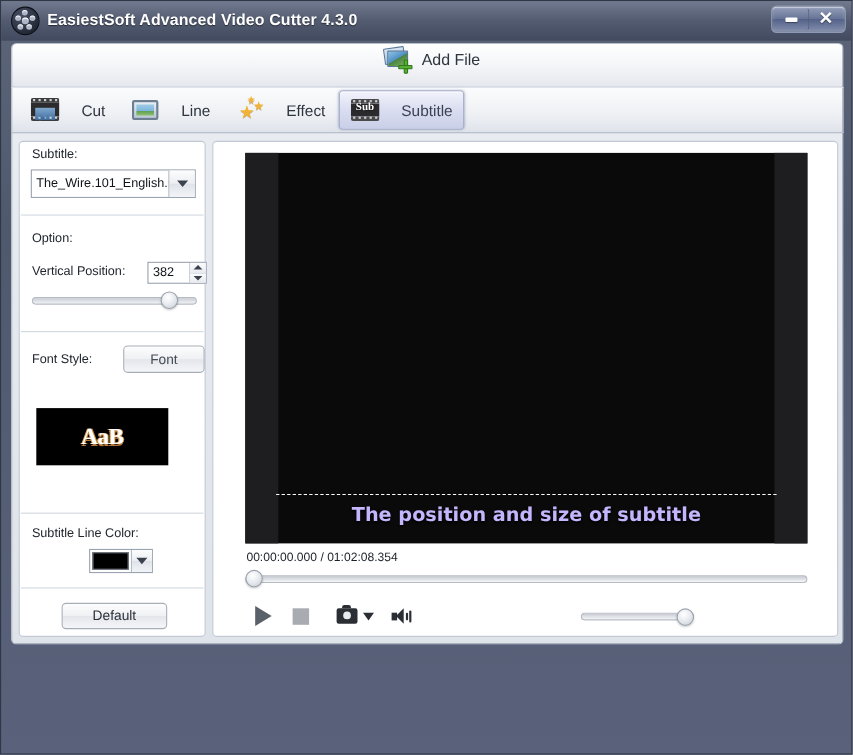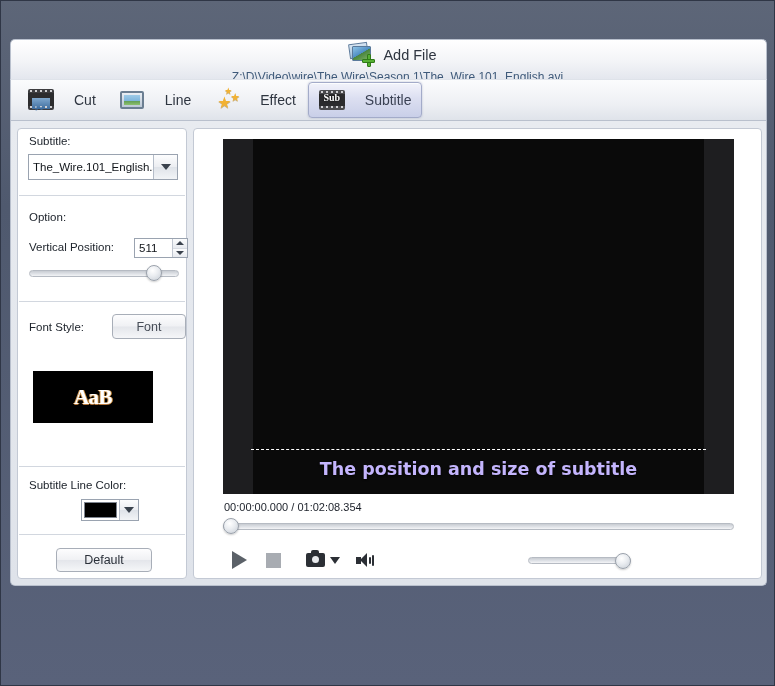--- a/index.html
+++ b/index.html
@@ -438,34 +438,53 @@
   
   #bottom {
     position: absolute; left: 0; top: 588px; width: 775px; height: 98px;
   }
 </style>
 </head>
 <body>
 
 <div id="window">
 
+  <div id="titlebar">
+    <div id="app-icon">
+      <div class="reel-outer"></div>
+      <div class="reel-hole" style="left:10px;top:10px;width:6px;height:6px;"></div>
+      <div class="reel-hole" style="left:10px;top:2.5px;width:5px;height:5px;"></div>
+      <div class="reel-hole" style="left:17px;top:7.5px;width:5px;height:5px;"></div>
+      <div class="reel-hole" style="left:14px;top:15.5px;width:5px;height:5px;"></div>
+      <div class="reel-hole" style="left:6px;top:15.5px;width:5px;height:5px;"></div>
+      <div class="reel-hole" style="left:3.5px;top:7.5px;width:5px;height:5px;"></div>
+    </div>
+    <div id="title-text">EasiestSoft Advanced Video Cutter 4.3.0</div>
+    <div id="win-btns">
+      <div class="win-btn" id="btn-min">
+        <div class="glyph-min"></div>
+      </div>
+      <div class="win-btn" id="btn-close">
+        <div class="glyph-close">✕</div>
+      </div>
+    </div>
+  </div>
 
   <div id="addfile-bar">
     <div id="addfile-btn">
       <div id="addfile-icon">
         <div class="af-sheet" style="left:1px;top:1px;width:19px;height:15px;background:linear-gradient(180deg,#d8e6f2,#9fc0dc);transform:rotate(-8deg);"></div>
         <div class="af-sheet" style="left:4px;top:4px;width:19px;height:15px;background:linear-gradient(150deg,#8fc3e6 0%,#4f8fc4 48%,#49843f 50%,#7fb564 100%);"></div>
         <div style="position:absolute;left:14px;top:12px;width:13px;height:13px;">
           <div style="position:absolute;left:4.5px;top:0;width:4px;height:13px;background:#55b033;border:1px solid #2f7a18;border-radius:1px;"></div>
           <div style="position:absolute;left:0;top:4.5px;width:13px;height:4px;background:#55b033;border:1px solid #2f7a18;border-radius:1px;"></div>
         </div>
       </div>
       <div id="addfile-label">Add File</div>
     </div>
-    <div id="file-path">Z:\D\Video\wire\The Wire\Season 1\The_Wire.101_English.avi</div>
   </div>
 
   <div id="tabbar">
 
     <div class="tab">
       <div class="tab-icon">
         <div class="ic-film">
           <div class="ic-film-inner"></div>
         </div>
         <div class="perf" style="left:3px;top:3px;"></div>
@@ -536,21 +555,21 @@
         </div>
       </div>
 
       <div class="hr" style="top:66px;"></div>
 
       <div class="lp-label" style="position:absolute;left:11px;top:82px;">Option:</div>
 
       <div class="lp-label" style="position:absolute;left:11px;top:112px;">Vertical Position:</div>
 
       <div id="vp-spin">
-        <div id="vp-value">511</div>
+        <div id="vp-value">382</div>
         <div class="spin-btns">
           <div class="spin-btn">
             <div class="tri-up"></div>
           </div>
           <div class="spin-btn">
             <div class="tri-dn"></div>
           </div>
         </div>
       </div>
 

